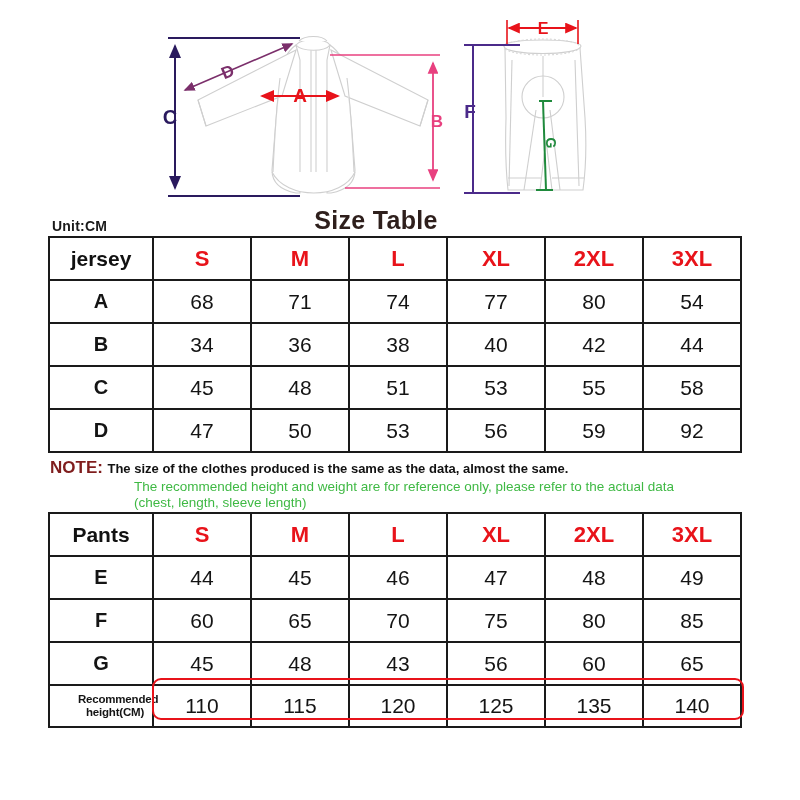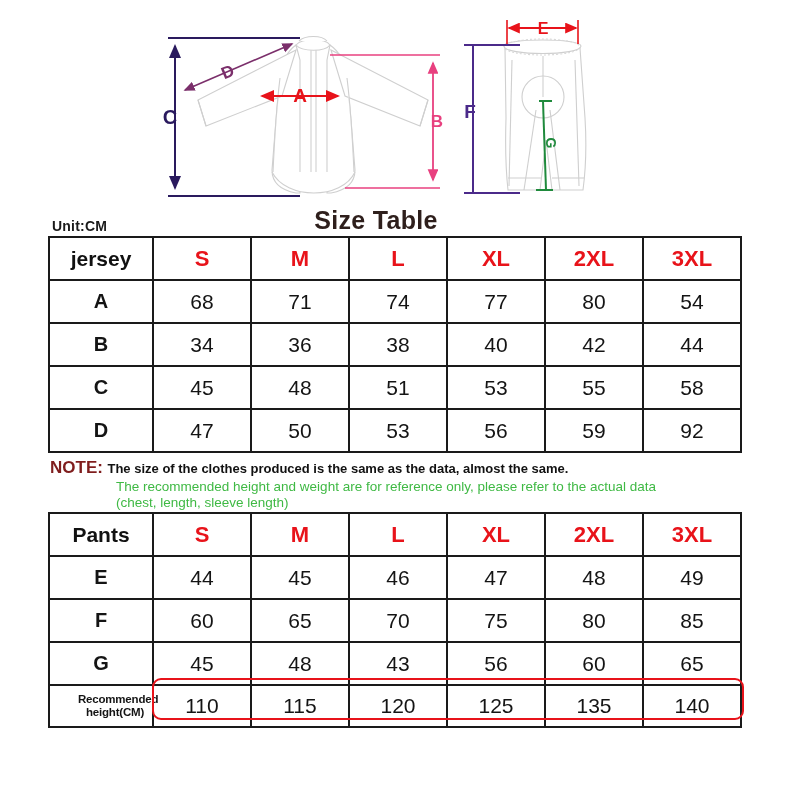--- a/index.html
+++ b/index.html
@@ -89,21 +89,21 @@
 
   
   .note-block{position:absolute;left:50px;top:457px;width:720px;}
   .note-line1{
     font-size:16.5px;line-height:20px;white-space:nowrap;
   }
   .note-key{color:#7f1d1d;font-weight:bold;font-size:17px;}
   .note-main{color:#111;font-weight:bold;font-size:13px;}
   .note-sub{
     color:#3fb944;font-size:13.5px;line-height:15.5px;
-    margin-left:66px;font-weight:normal;
+    margin-left:84px;font-weight:normal;
   }
 
   
   .footer{position:absolute;left:0;top:722px;width:800px;height:78px;}
 </style>
 </head>
 <body>
 
 <div class="page">
 

